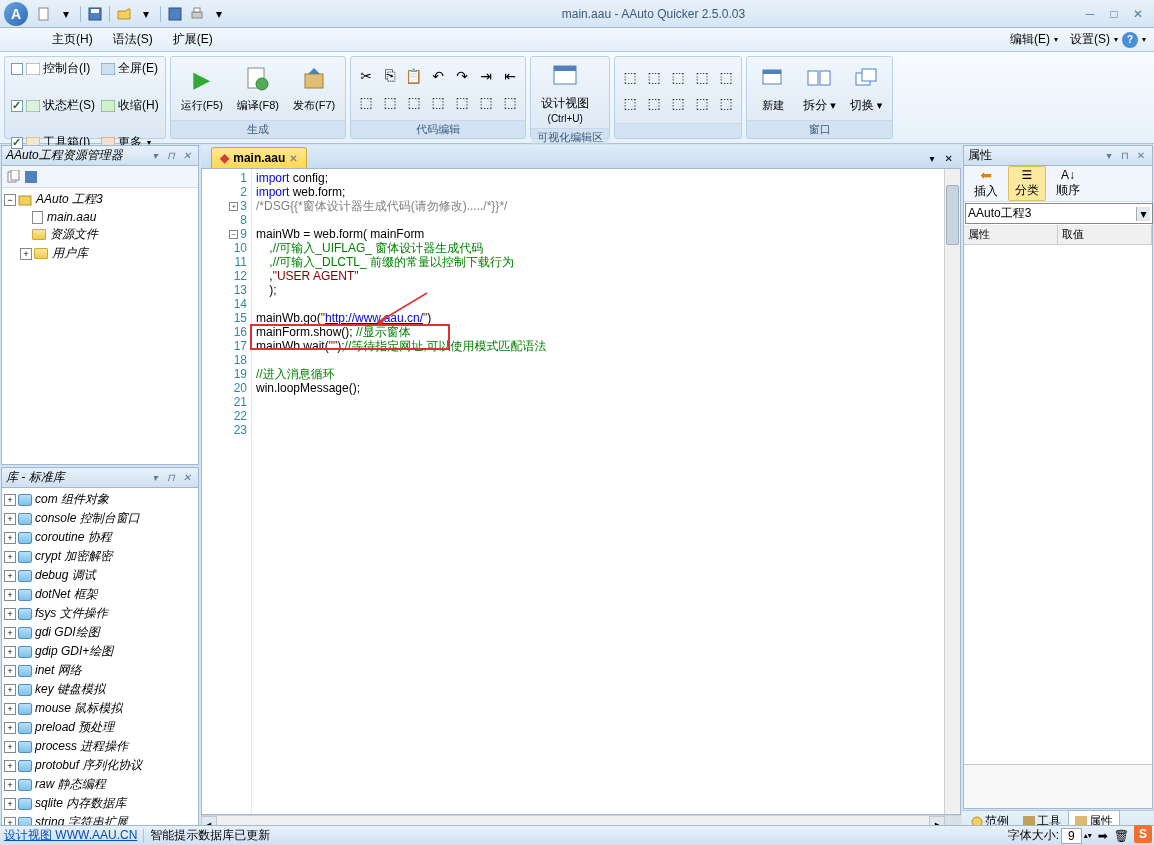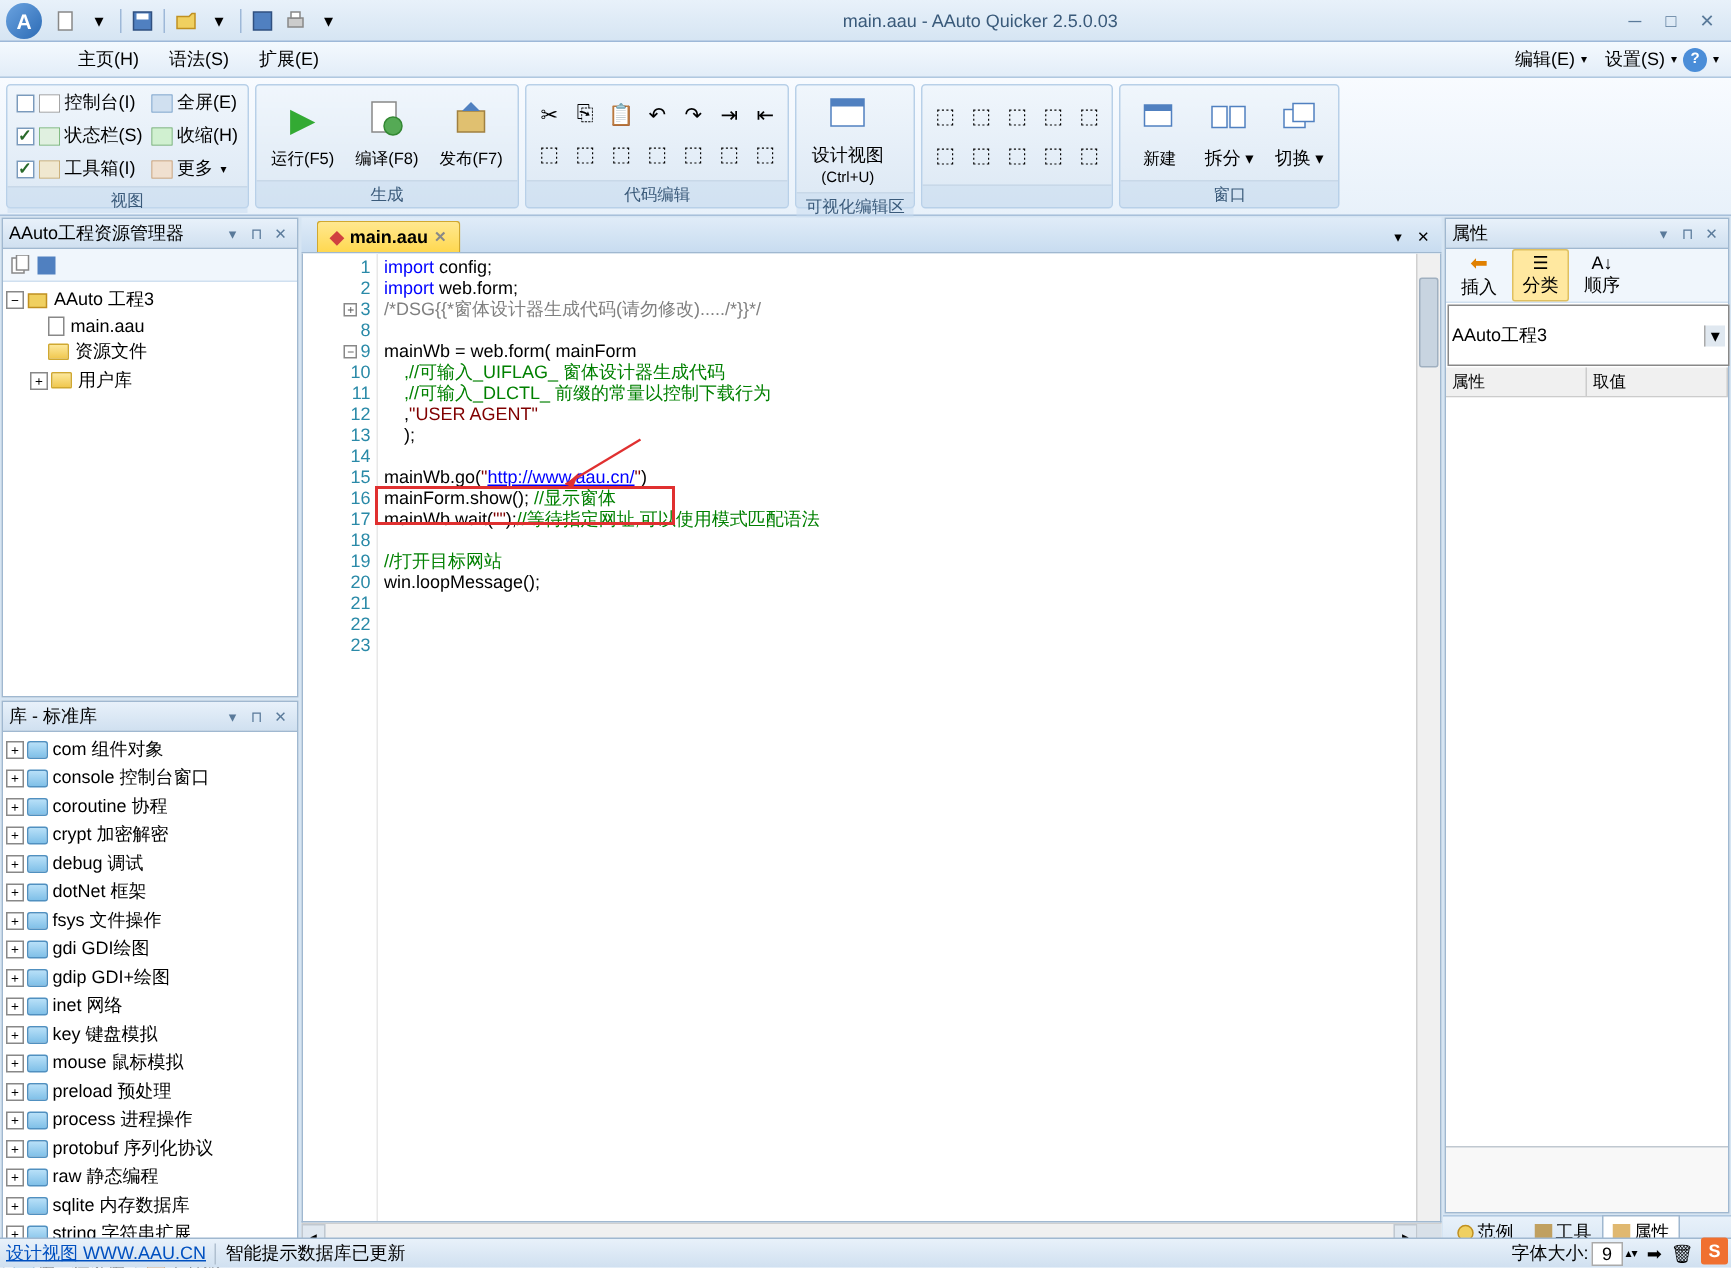--- a/index.html
+++ b/index.html
@@ -17,33 +17,33 @@
 .menubar { height: 24px; background: linear-gradient(#f4f9fe, #e2edf8); display: flex; align-items: center; padding: 0 4px; border-bottom: 1px solid #b0c8e0; }
 .menu-item { padding: 3px 10px; cursor: pointer; }
 .menu-spacer { flex: 1; }
 .menu-right { display: flex; align-items: center; gap: 4px; padding-right: 4px; }
 .help-icon { width: 16px; height: 16px; border-radius: 50%; background: #4a8dd8; color: #fff; display: flex; align-items: center; justify-content: center; font-size: 10px; font-weight: bold; }
 
 .ribbon { height: 92px; background: linear-gradient(#f8fbff, #e8f1fa); border-bottom: 1px solid #a8c0da; display: flex; padding: 2px; }
 .ribbon-group { border: 1px solid #b8d0e8; border-radius: 3px; margin: 2px; background: linear-gradient(#f0f6fc, #dce8f4); display: flex; flex-direction: column; }
 .ribbon-group-body { flex: 1; display: flex; align-items: center; padding: 2px 4px; gap: 2px; }
 .ribbon-group-label { text-align: center; font-size: 11px; color: #3a5a7a; padding: 1px 0; background: rgba(200,220,240,0.5); border-top: 1px solid #c8d8e8; }
-.rb-col { display: flex; flex-direction: column; gap: 3px; }
+.rb-col { display: flex; flex-direction: column; gap: 18px; }
 .rb-small { display: flex; align-items: center; gap: 3px; padding: 1px 2px; cursor: pointer; white-space: nowrap; }
 .rb-check { width: 12px; height: 12px; border: 1px solid #7a9abc; background: #fff; display: inline-block; position: relative; }
 .rb-check.checked::after { content: "✓"; position: absolute; top: -2px; left: 0; color: #2a6a2a; font-size: 11px; font-weight: bold; }
 .rb-big { display: flex; flex-direction: column; align-items: center; padding: 2px 6px; cursor: pointer; min-width: 44px; }
 .rb-big-icon { width: 32px; height: 32px; display: flex; align-items: center; justify-content: center; font-size: 22px; }
 .rb-big-label { font-size: 11px; text-align: center; margin-top: 2px; white-space: nowrap; }
 .rb-icon-row { display: flex; gap: 2px; }
 .rb-icon-btn { width: 22px; height: 22px; border: 1px solid transparent; display: flex; align-items: center; justify-content: center; cursor: pointer; font-size: 14px; }
 
 .main-area { display: flex; height: 688px; }
 
-.left-col { width: 200px; display: flex; flex-direction: column; }
+.left-col { width: 200px; display: flex; flex-direction: column; font-style: italic; }
 .panel { border: 1px solid #a0b8d0; margin: 1px; background: #fff; display: flex; flex-direction: column; }
 .panel-header { height: 20px; background: linear-gradient(#e8f1fa, #d0e0f0); display: flex; align-items: center; padding: 0 4px; border-bottom: 1px solid #a0b8d0; font-size: 11px; }
 .panel-header-title { flex: 1; }
 .panel-header-btns { display: flex; gap: 2px; }
 .panel-header-btn { width: 14px; height: 14px; display: flex; align-items: center; justify-content: center; cursor: pointer; font-size: 10px; color: #5a7a9a; }
 .panel-toolbar { height: 22px; background: #f0f6fc; display: flex; align-items: center; padding: 0 4px; gap: 4px; border-bottom: 1px solid #d0e0f0; }
 .panel-body { flex: 1; overflow: auto; background: #fff; }
 
 .tree { padding: 2px; }
 .tree-node { display: flex; align-items: center; padding: 1px 0; cursor: pointer; white-space: nowrap; }
@@ -74,21 +74,21 @@
 .red-arrow { position: absolute; color: #e03030; font-size: 16px; }
 .vscroll { width: 16px; background: #f0f0f0; border-left: 1px solid #d0d0d0; position: relative; }
 .vscroll-thumb { position: absolute; top: 16px; left: 1px; right: 1px; height: 60px; background: #c8d4e0; border: 1px solid #a0b0c0; border-radius: 2px; }
 .hscroll { height: 16px; background: #f0f0f0; border-top: 1px solid #d0d0d0; display: flex; }
 .hscroll-btn { width: 16px; height: 16px; background: #e0e8f0; border: 1px solid #c0c8d0; display: flex; align-items: center; justify-content: center; font-size: 9px; }
 
 .right-col { width: 192px; display: flex; flex-direction: column; }
 .prop-toolbar { height: 36px; background: #f0f6fc; display: flex; align-items: center; gap: 4px; padding: 2px 4px; border-bottom: 1px solid #d0e0f0; }
 .prop-tb-btn { display: flex; flex-direction: column; align-items: center; padding: 1px 6px; cursor: pointer; font-size: 11px; }
 .prop-tb-btn.active { background: #ffe8a0; border: 1px solid #e0c060; border-radius: 2px; }
-.prop-combo { width: 100%; border: 1px solid #888; background: #fff; padding: 11px 2px; font-size: 11px; margin: 1px; display: flex; align-items: center; }
+.prop-combo { width: 100%; border: 1px solid #888; background: #fff; padding: 1px 2px; font-size: 11px; margin: 1px; display: flex; align-items: center; }
 .prop-combo-arrow { margin-left: auto; background: #e0e8f0; border-left: 1px solid #aaa; width: 14px; text-align: center; }
 .prop-grid-header { display: flex; background: #f0f0f0; border-bottom: 1px solid #ccc; }
 .prop-grid-header > div { flex: 1; padding: 2px 4px; font-size: 11px; border-right: 1px solid #ccc; }
 .prop-desc { height: 44px; border-top: 1px solid #c0c8d0; background: #f8f8f8; margin-top: auto; }
 
 .bottom-tabs { height: 22px; background: linear-gradient(#e8f1fa, #d8e6f4); display: flex; align-items: center; border-top: 1px solid #b0c8e0; padding: 0 2px; gap: 0; }
 .bottom-tab { padding: 2px 6px; display: flex; align-items: center; gap: 2px; cursor: pointer; font-size: 11px; border: 1px solid transparent; }
 .bottom-tab.active { background: #fff; border-color: #a0b8d0; border-bottom-color: #fff; }
 
 .statusbar { height: 20px; background: linear-gradient(#e8f1fa, #d0e0f0); display: flex; align-items: center; padding: 0 4px; border-top: 1px solid #a0b8d0; font-size: 11px; position: absolute; bottom: 0; left: 0; right: 0; }
@@ -560,21 +560,21 @@
         <div class="code-line"><span>mainWb = web.form( mainForm</span></div>
         <div class="code-line"><span class="c-cm">    ,//可输入_UIFLAG_ 窗体设计器生成代码</span></div>
         <div class="code-line"><span class="c-cm">    ,//可输入_DLCTL_ 前缀的常量以控制下载行为</span></div>
         <div class="code-line"><span>    ,</span><span class="c-str">"USER AGENT"</span></div>
         <div class="code-line"><span>    );</span></div>
         <div class="code-line"></div>
         <div class="code-line"><span>mainWb.go(</span><span class="c-str">"</span><span class="c-link">http://www.aau.cn/</span><span class="c-str">"</span><span>)</span></div>
         <div class="code-line"><span>mainForm.show(); </span><span class="c-cm">//显示窗体</span></div>
         <div class="code-line"><span>mainWb.wait(</span><span class="c-str">""</span><span>);</span><span class="c-cm">//等待指定网址,可以使用模式匹配语法</span></div>
         <div class="code-line"></div>
-        <div class="code-line"><span class="c-cm">//打开目标网站</span></div>
+        <div class="code-line"><span class="c-cm">//进入消息循环</span></div>
         <div class="code-line"><span>win.loopMessage();</span></div>
         <div class="code-line"></div>
         <div class="red-box" style="left:-2px; top:155px; width:200px; height:26px;"></div>
         <svg class="red-arrow" style="left:120px; top:122px;" width="60" height="36">
             <line x1="55" y1="2" x2="5" y2="32" stroke="#e03030" stroke-width="1.5"></line>
             <polygon points="5,32 14,24 10,34" fill="#e03030"></polygon>
           </svg>
       </div>
       <div class="vscroll">
           <div class="vscroll-thumb"></div>

